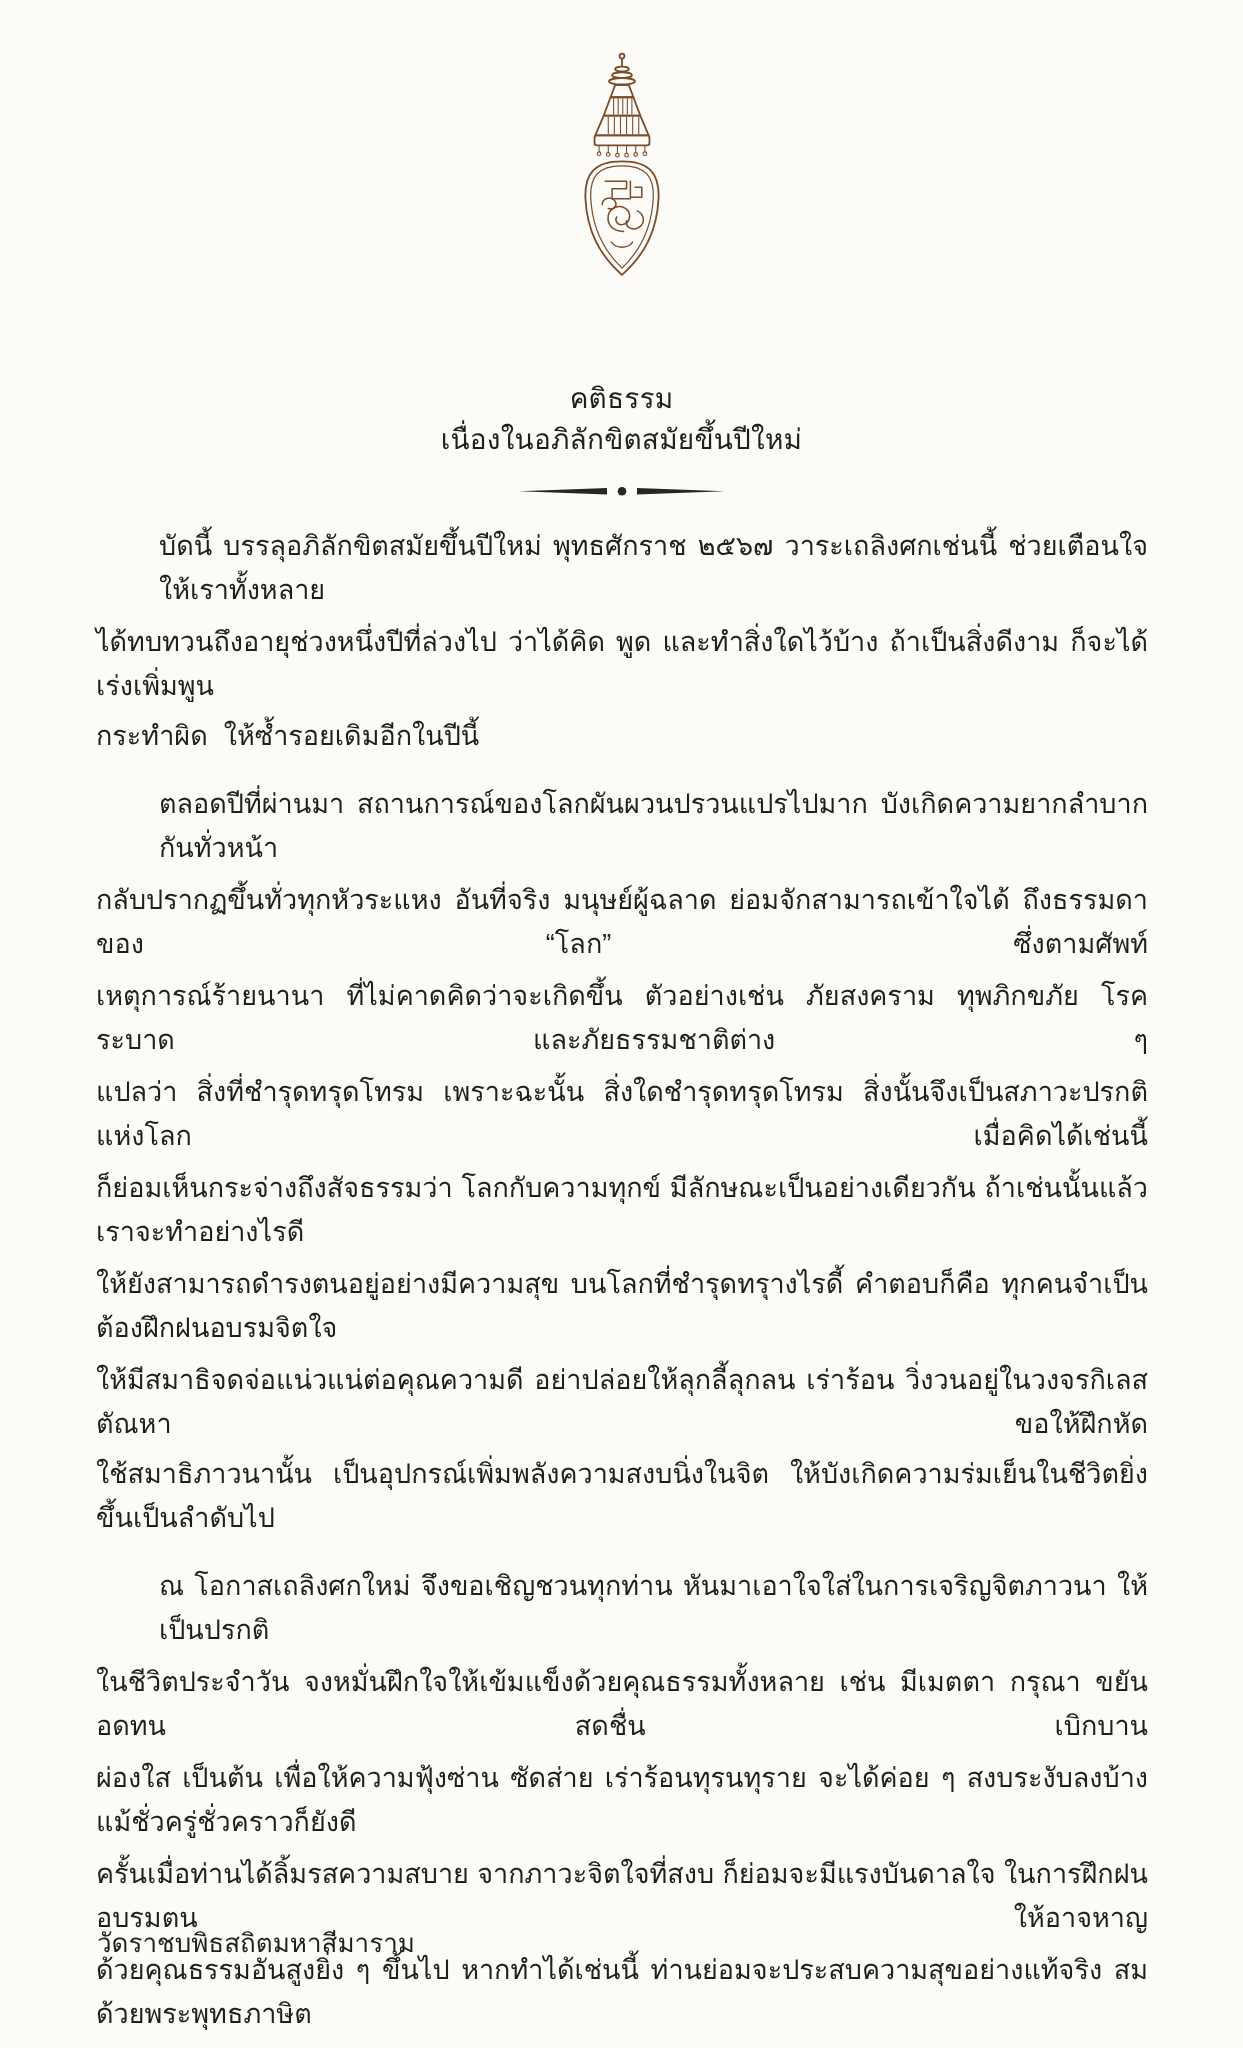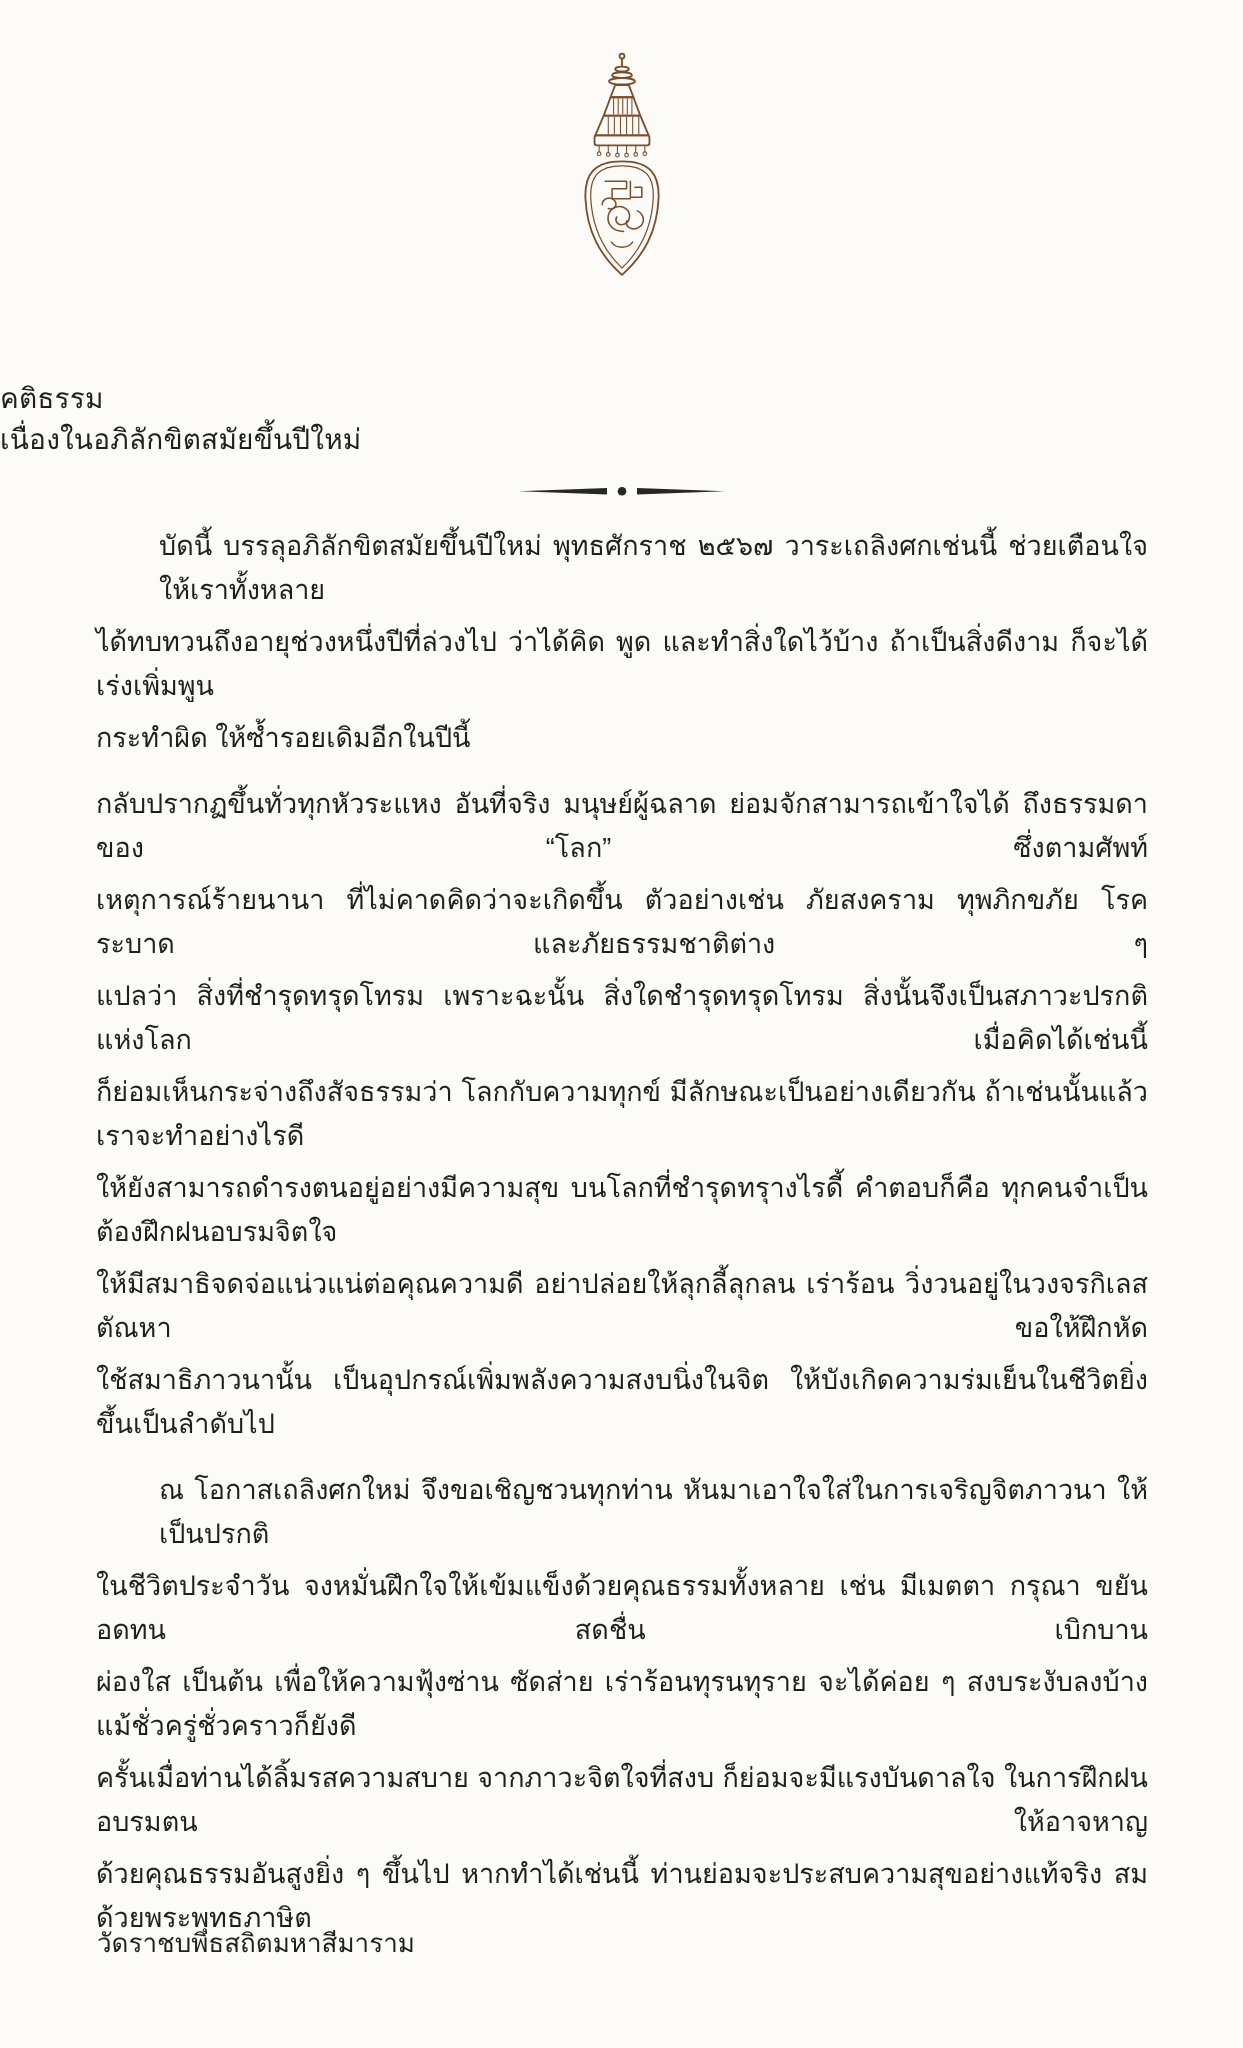--- a/index.html
+++ b/index.html
@@ -16,21 +16,21 @@
     color:var(--ink);
     position:relative;
     overflow:hidden;
   }
   .page{position:relative;width:1243px;height:2048px;}
   .emblem-wrap{
     margin:50px auto 0;
     width:170px;height:244px;
     display:flex;align-items:center;justify-content:center;
   }
-  .titles{margin-top:84px;text-align:left;}
+  .titles{margin-top:84px;text-align:center;}
   .title-line{
     font-size:28px;line-height:41px;
     letter-spacing:.2px;
   }
   .divider-wrap{
     margin:24px auto 0;width:206px;height:14px;
     display:flex;align-items:center;justify-content:center;
   }
   .letter-body{
     width:1052px;margin:0 auto 0 96px;
@@ -39,21 +39,21 @@
   .paragraph{margin-top:22px;}
   .paragraph:first-child{margin-top:26px;}
   .line{
     line-height:44px;
     text-align:justify;
     text-align-last:justify;
     white-space:normal;
     margin-top:8px;
   }
   .line.first{padding-left:63px;}
-  .line.last{text-align-last:left;}
+  .line.last{text-align-last:left;font-family:Liberation Mono, monospace;}
   .footer-temple{
     position:absolute;left:97px;top:1872px;
     font-size:26px;
   }
   svg{display:block;}
 </style>
 </head>
 <body>
 
 <div class="page">
@@ -112,20 +112,21 @@
     </svg>
   </div>
 
   <div class="letter-body" id="paragraphs">
       <div class="paragraph">
         <div class="line first">บัดนี้ บรรลุอภิลักขิตสมัยขึ้นปีใหม่ พุทธศักราช ๒๕๖๗ วาระเถลิงศกเช่นนี้ ช่วยเตือนใจให้เราทั้งหลาย</div>
         <div class="line">ได้ทบทวนถึงอายุช่วงหนึ่งปีที่ล่วงไป ว่าได้คิด พูด และทำสิ่งใดไว้บ้าง ถ้าเป็นสิ่งดีงาม ก็จะได้เร่งเพิ่มพูน</div>
         <div class="line last">กระทำผิด ให้ซ้ำรอยเดิมอีกในปีนี้</div>
       </div>
       <div class="paragraph">
+        <div class="line first">ตลอดปีที่ผ่านมา สถานการณ์ของโลกผันผวนปรวนแปรไปมาก บังเกิดความยากลำบากกันทั่วหน้า</div>
         <div class="line">กลับปรากฏขึ้นทั่วทุกหัวระแหง อันที่จริง มนุษย์ผู้ฉลาด ย่อมจักสามารถเข้าใจได้ ถึงธรรมดาของ “โลก” ซึ่งตามศัพท์</div>
         <div class="line">เหตุการณ์ร้ายนานา ที่ไม่คาดคิดว่าจะเกิดขึ้น ตัวอย่างเช่น ภัยสงคราม ทุพภิกขภัย โรคระบาด และภัยธรรมชาติต่าง ๆ</div>
         <div class="line">แปลว่า สิ่งที่ชำรุดทรุดโทรม เพราะฉะนั้น สิ่งใดชำรุดทรุดโทรม สิ่งนั้นจึงเป็นสภาวะปรกติแห่งโลก เมื่อคิดได้เช่นนี้</div>
         <div class="line">ก็ย่อมเห็นกระจ่างถึงสัจธรรมว่า โลกกับความทุกข์ มีลักษณะเป็นอย่างเดียวกัน ถ้าเช่นนั้นแล้วเราจะทำอย่างไรดี</div>
         <div class="line">ให้ยังสามารถดำรงตนอยู่อย่างมีความสุข บนโลกที่ชำรุดทรุางไรดี้ คำตอบก็คือ ทุกคนจำเป็นต้องฝึกฝนอบรมจิตใจ</div>
         <div class="line">ให้มีสมาธิจดจ่อแน่วแน่ต่อคุณความดี อย่าปล่อยให้ลุกลี้ลุกลน เร่าร้อน วิ่งวนอยู่ในวงจรกิเลสตัณหา ขอให้ฝึกหัด</div>
         <div class="line last">ใช้สมาธิภาวนานั้น เป็นอุปกรณ์เพิ่มพลังความสงบนิ่งในจิต ให้บังเกิดความร่มเย็นในชีวิตยิ่งขึ้นเป็นลำดับไป</div>
       </div>
       <div class="paragraph">
         <div class="line first">ณ โอกาสเถลิงศกใหม่ จึงขอเชิญชวนทุกท่าน หันมาเอาใจใส่ในการเจริญจิตภาวนา ให้เป็นปรกติ</div>

